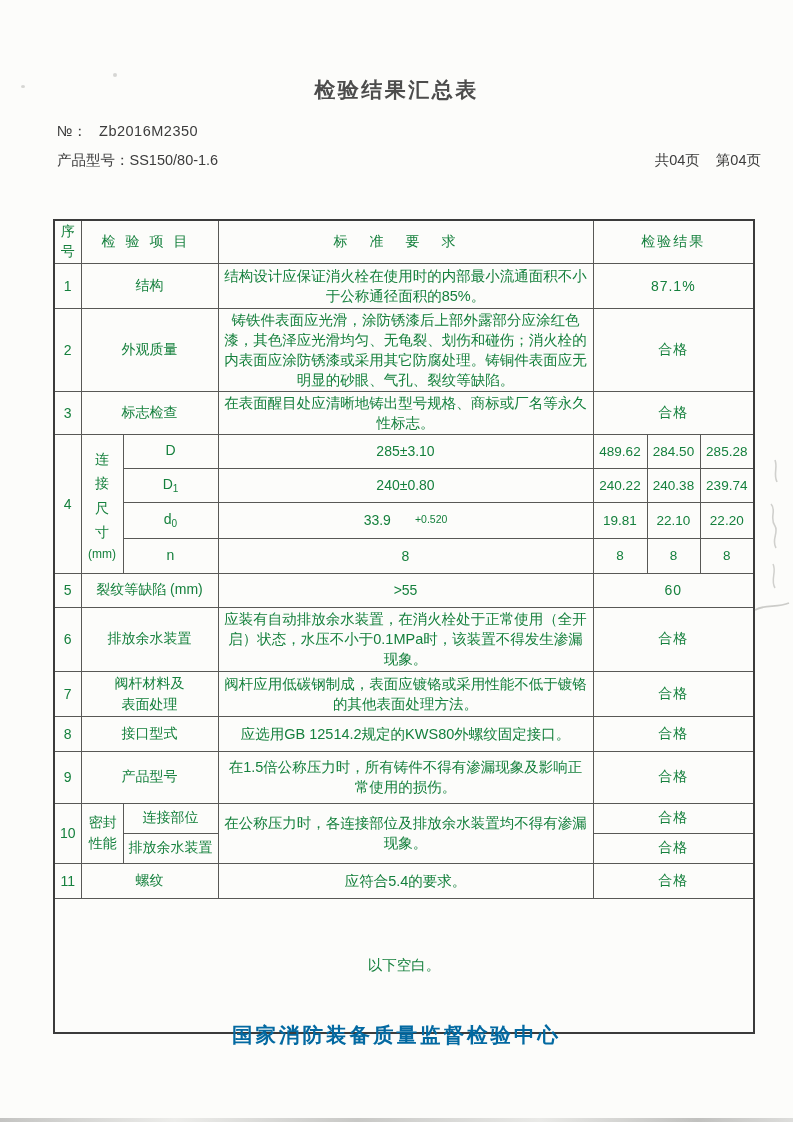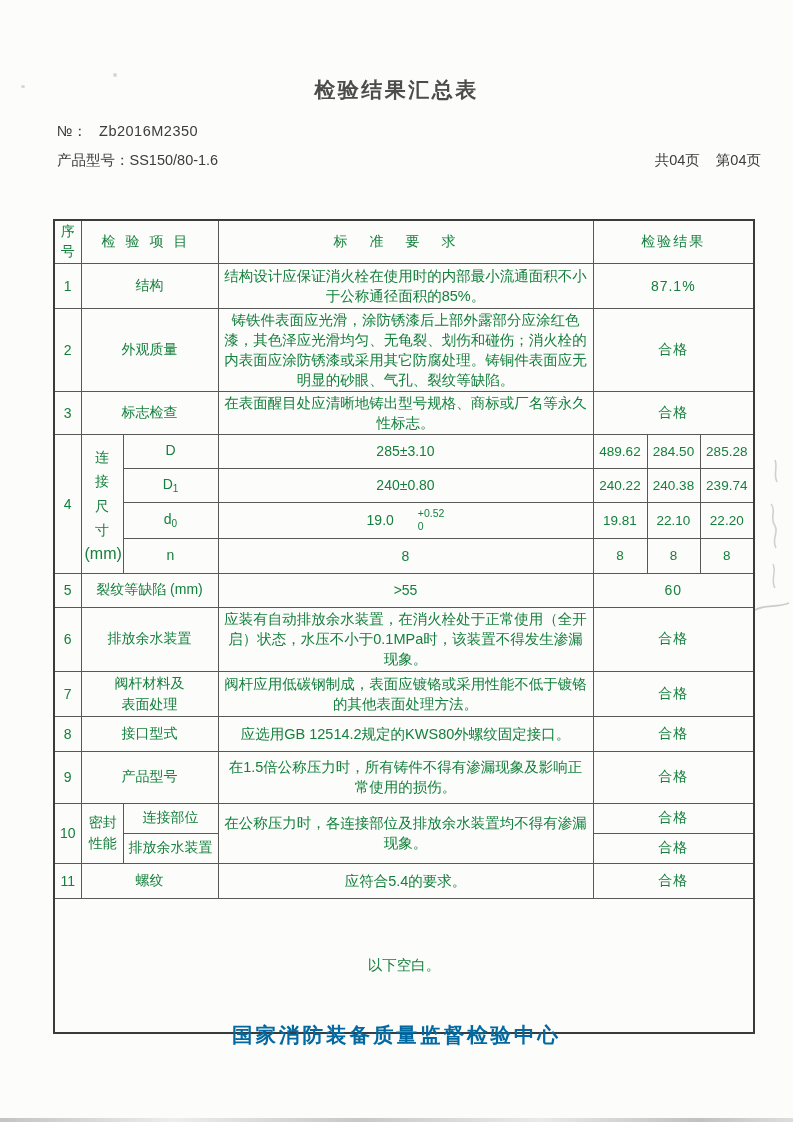--- a/index.html
+++ b/index.html
@@ -43,31 +43,31 @@
     padding:1px 3px;
     overflow:hidden;
   }
   td.std-left{
     text-align:left;padding:2px 8px;
     font-size:14.5px;line-height:20px;
   }
   td.result-cell{font-size:14px;letter-spacing:1px;}
   td.num-cell{font-size:13.5px;letter-spacing:0;padding:0 1px;}
   .v-label-tall{width:1.3em;margin:0 auto;line-height:1.75;word-break:break-all;}
-  .unit-small{font-size:16px;margin-top:2px;letter-spacing:0;}
+  .unit-small{font-size:12px;margin-top:2px;letter-spacing:0;}
   .wrap-narrow{display:inline-block;width:5.5em;line-height:1.5;}
   .seal-label{width:2.6em;margin:0 auto;line-height:1.5;word-break:break-all;}
 
   .hdr-item{letter-spacing:10px;text-indent:10px;text-align:center;}
   .hdr-std{letter-spacing:22px;text-indent:22px;}
   .hdr-res{letter-spacing:2px;text-align:center;}
   .hdr-no{width:1.3em;margin:0 auto;line-height:1.4;word-break:break-all;}
 
   .dim-line{display:inline-flex;align-items:center;gap:24px;}
-  .tol-stack{display:flex;flex-direction:column;text-align:left;
+  .tol-stack{display:flex;flex-direction:row;text-align:left;
     font-size:10.5px;line-height:1.25;letter-spacing:0;}
 
   sub.lbl-sub{font-size:10px;vertical-align:-3px;}
 
   td.blank-cell{
     text-align:left;vertical-align:top;
     padding:30px 0 0 32px;font-size:14.5px;
   }
 
   .footer-org{
@@ -165,21 +165,21 @@
       <td><span>D</span><sub class="lbl-sub">1</sub></td>
       <td>240±0.80</td>
       <td class="num-cell">240.22</td>
       <td class="num-cell">240.38</td>
       <td class="num-cell">239.74</td>
     </tr>
     <tr style="height:36px">
       <td><span>d</span><sub class="lbl-sub">0</sub></td>
       <td>
         <span class="dim-line">
-          <span>19.0</span>
+          <span>33.9</span>
           <span class="tol-stack">
             <span>+0.52</span>
             <span>0</span>
           </span>
         </span>
       </td>
       <td class="num-cell">19.81</td>
       <td class="num-cell">22.10</td>
       <td class="num-cell">22.20</td>
     </tr>

